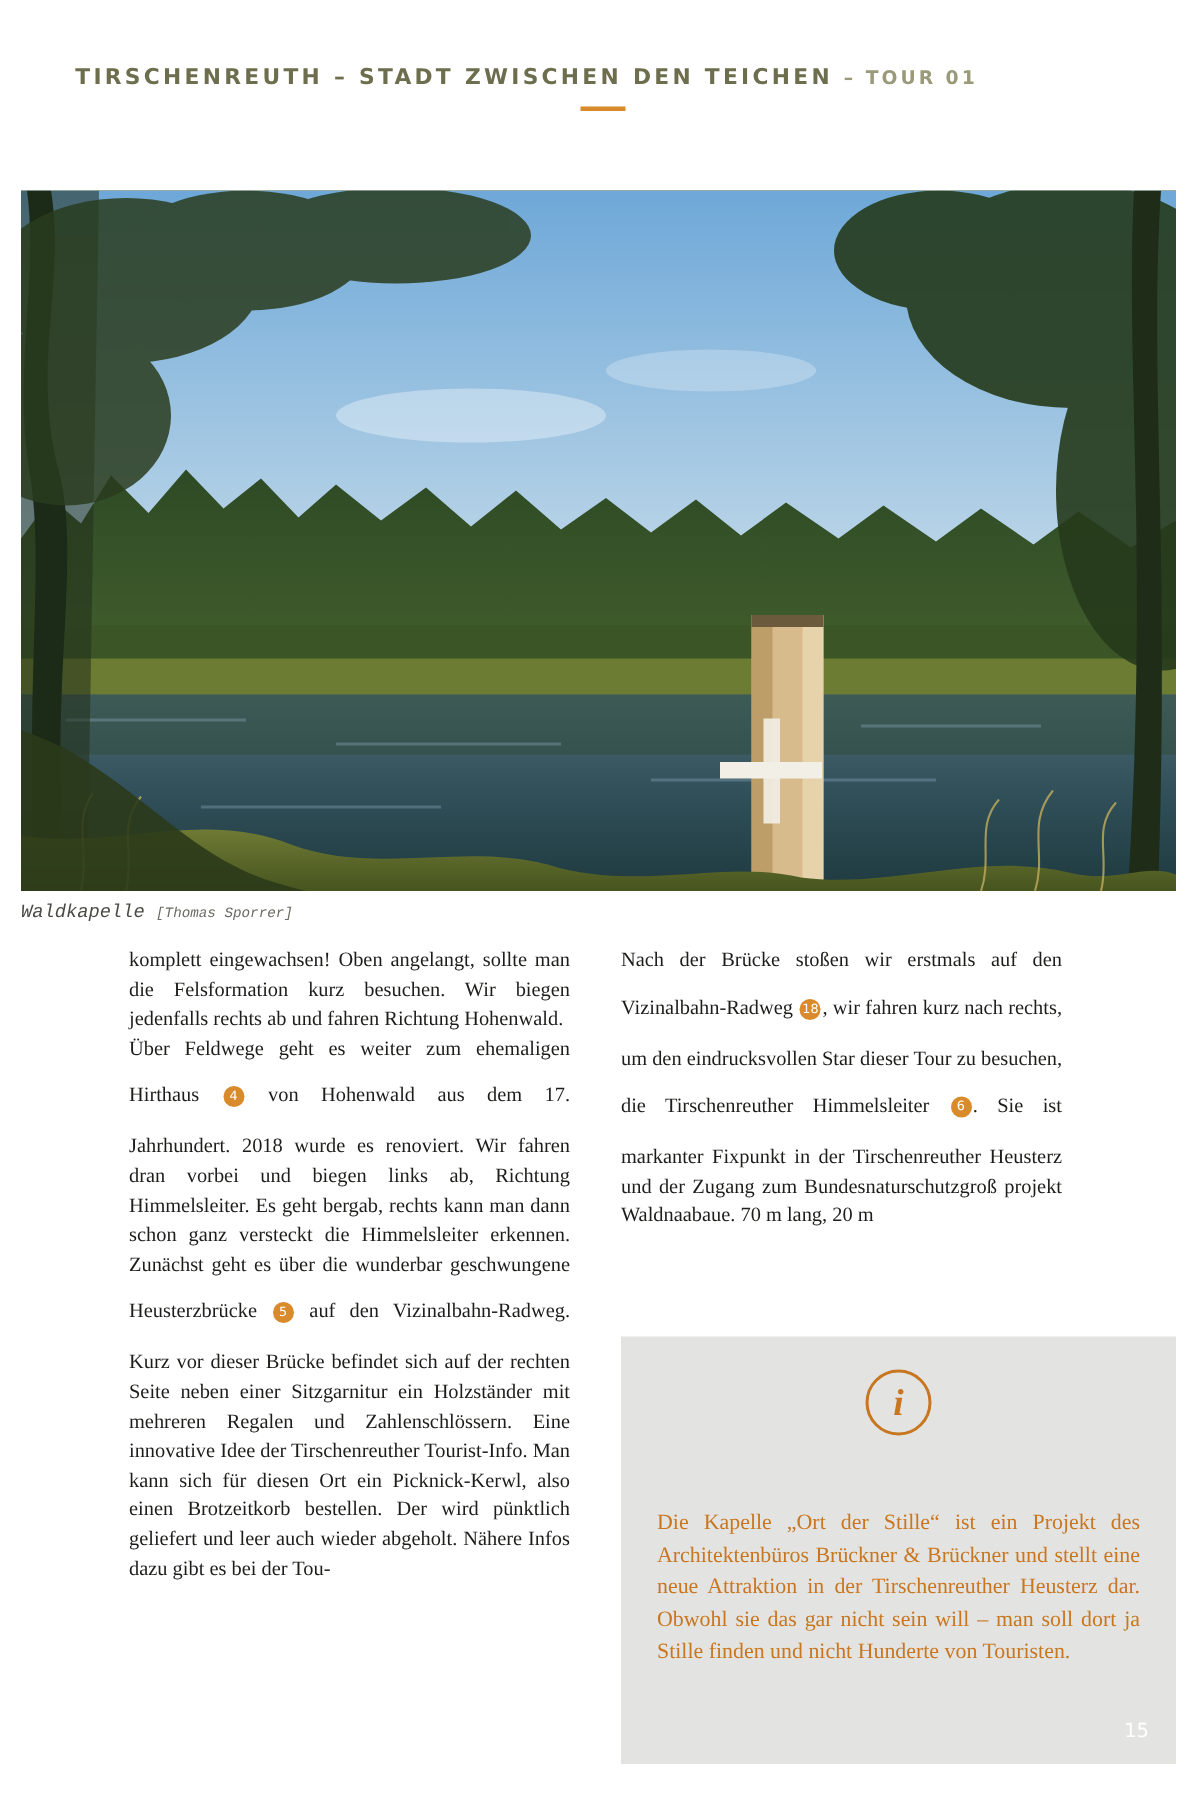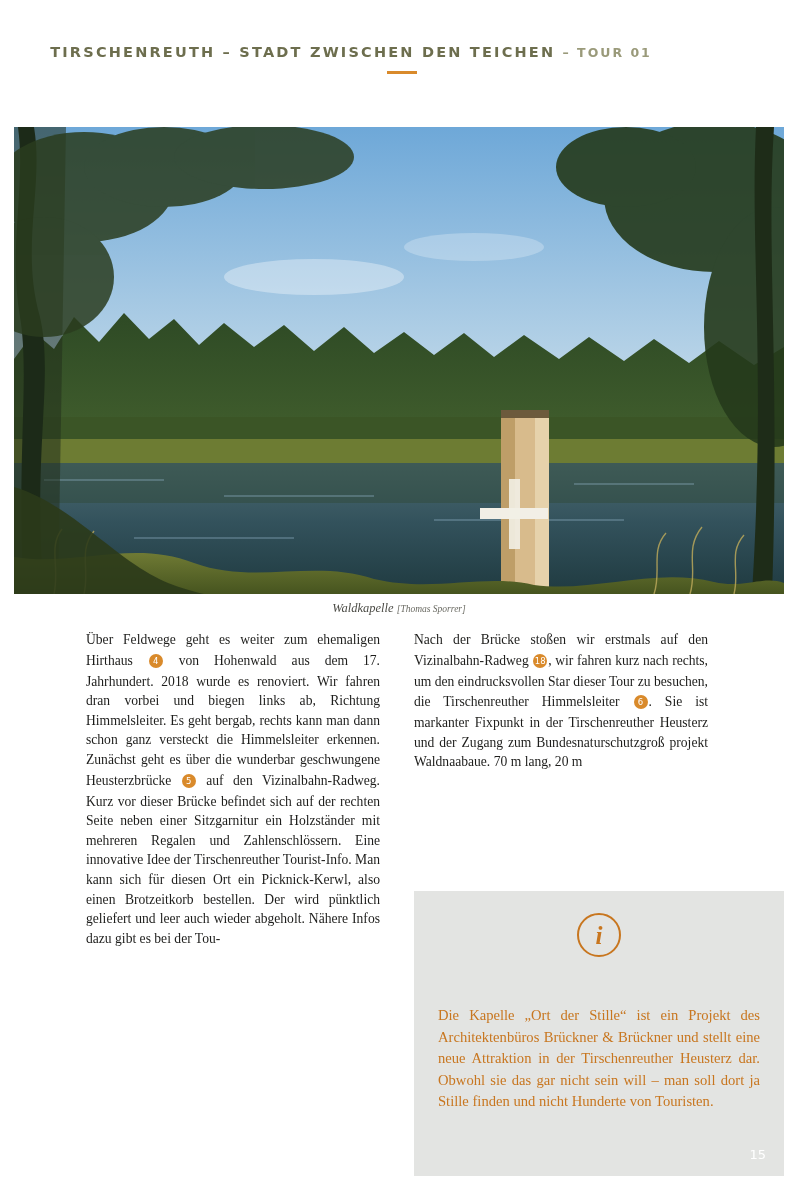--- a/index.html
+++ b/index.html
@@ -56,22 +56,22 @@
     overflow: hidden;
     background: #3e5a3a;
   }
   .hero-svg { display: block; }
 
   .photo-credit {
     position: absolute;
     top: 601px;
     left: 14px;
     width: 770px;
-    text-align: center;
-    font-family: Liberation Serif, serif;
+    text-align: left;
+    font-family: Liberation Mono, monospace;
     font-style: italic;
     font-size: 12.5px;
     color: #4b4b45;
   }
   .photo-credit .cred {
     font-size: 9.5px;
     font-style: italic;
     color: #6a6a62;
   }
 
@@ -94,21 +94,21 @@
     width: 14px;
     height: 14px;
     border-radius: 50%;
     background: #d98a2b;
     color: #ffffff;
     font-family: "DejaVu Sans", sans-serif;
     font-size: 8.5px;
     line-height: 14px;
     text-align: center;
     vertical-align: 1px;
-    margin: 4px 1px;
+    margin: 16px 1px;
   }
 
   
   .infobox {
     position: absolute;
     top: 891px;
     left: 414px;
     width: 370px;
     height: 285px;
     background: #e3e4e2;
@@ -250,20 +250,21 @@
     <path d="M0 467 L0 360 C 40 372, 70 400, 110 430 C 140 452, 160 460, 190 467 Z" fill="#2b3a1a" opacity="0.9"></path>
   </svg>
 </div>
 
 <div class="photo-credit">
   <span>Waldkapelle</span>
   <span class="cred">[Thomas Sporrer]</span>
 </div>
 
 <div class="col col-left">
+  <p>komplett eingewachsen! Oben angelangt, sollte man die Felsformation kurz besuchen. Wir biegen jedenfalls rechts ab und fahren Richtung Hohenwald.</p>
   <p><span>Über Feldwege geht es weiter zum ehemaligen Hirthaus </span><span class="marker">4</span><span> von Hohenwald aus dem 17. Jahrhundert. 2018 wurde es renoviert. Wir fahren dran vorbei und biegen links ab, Richtung Himmelsleiter. Es geht bergab, rechts kann man dann schon ganz versteckt die Himmelsleiter erkennen. Zunächst geht es über die wunderbar geschwungene Heusterzbrücke </span><span class="marker">5</span><span> auf den Vizinalbahn-Radweg. Kurz vor dieser Brücke befindet sich auf der rechten Seite neben einer Sitzgarnitur ein Holzständer mit mehreren Regalen und Zahlenschlössern. Eine innovative Idee der Tirschenreuther Tourist-Info. Man kann sich für diesen Ort ein Picknick-Kerwl, also einen Brotzeitkorb bestellen. Der wird pünktlich geliefert und leer auch wieder abgeholt. Nähere Infos dazu gibt es bei der Tou-</span></p>
 </div>
 
 <div class="col col-right">
   <p><span>Nach der Brücke stoßen wir erstmals auf den Vizinalbahn-Radweg </span><span class="marker">18</span><span>, wir fahren kurz nach rechts, um den eindrucksvollen Star dieser Tour zu besuchen, die Tirschenreuther Himmelsleiter </span><span class="marker">6</span><span>. Sie ist markanter Fixpunkt in der Tirschenreuther Heusterz und der Zugang zum Bundesnaturschutzgroß projekt Waldnaabaue. 70 m lang, 20 m</span></p>
 </div>
 
 <div class="infobox">
   <div class="info-icon">i</div>
   <div class="info-text">Die Kapelle „Ort der Stille“ ist ein Projekt des Architektenbüros Brückner &amp; Brückner und stellt eine neue Attraktion in der Tirschenreuther Heusterz dar. Obwohl sie das gar nicht sein will – man soll dort ja Stille finden und nicht Hunderte von Touristen.</div>

